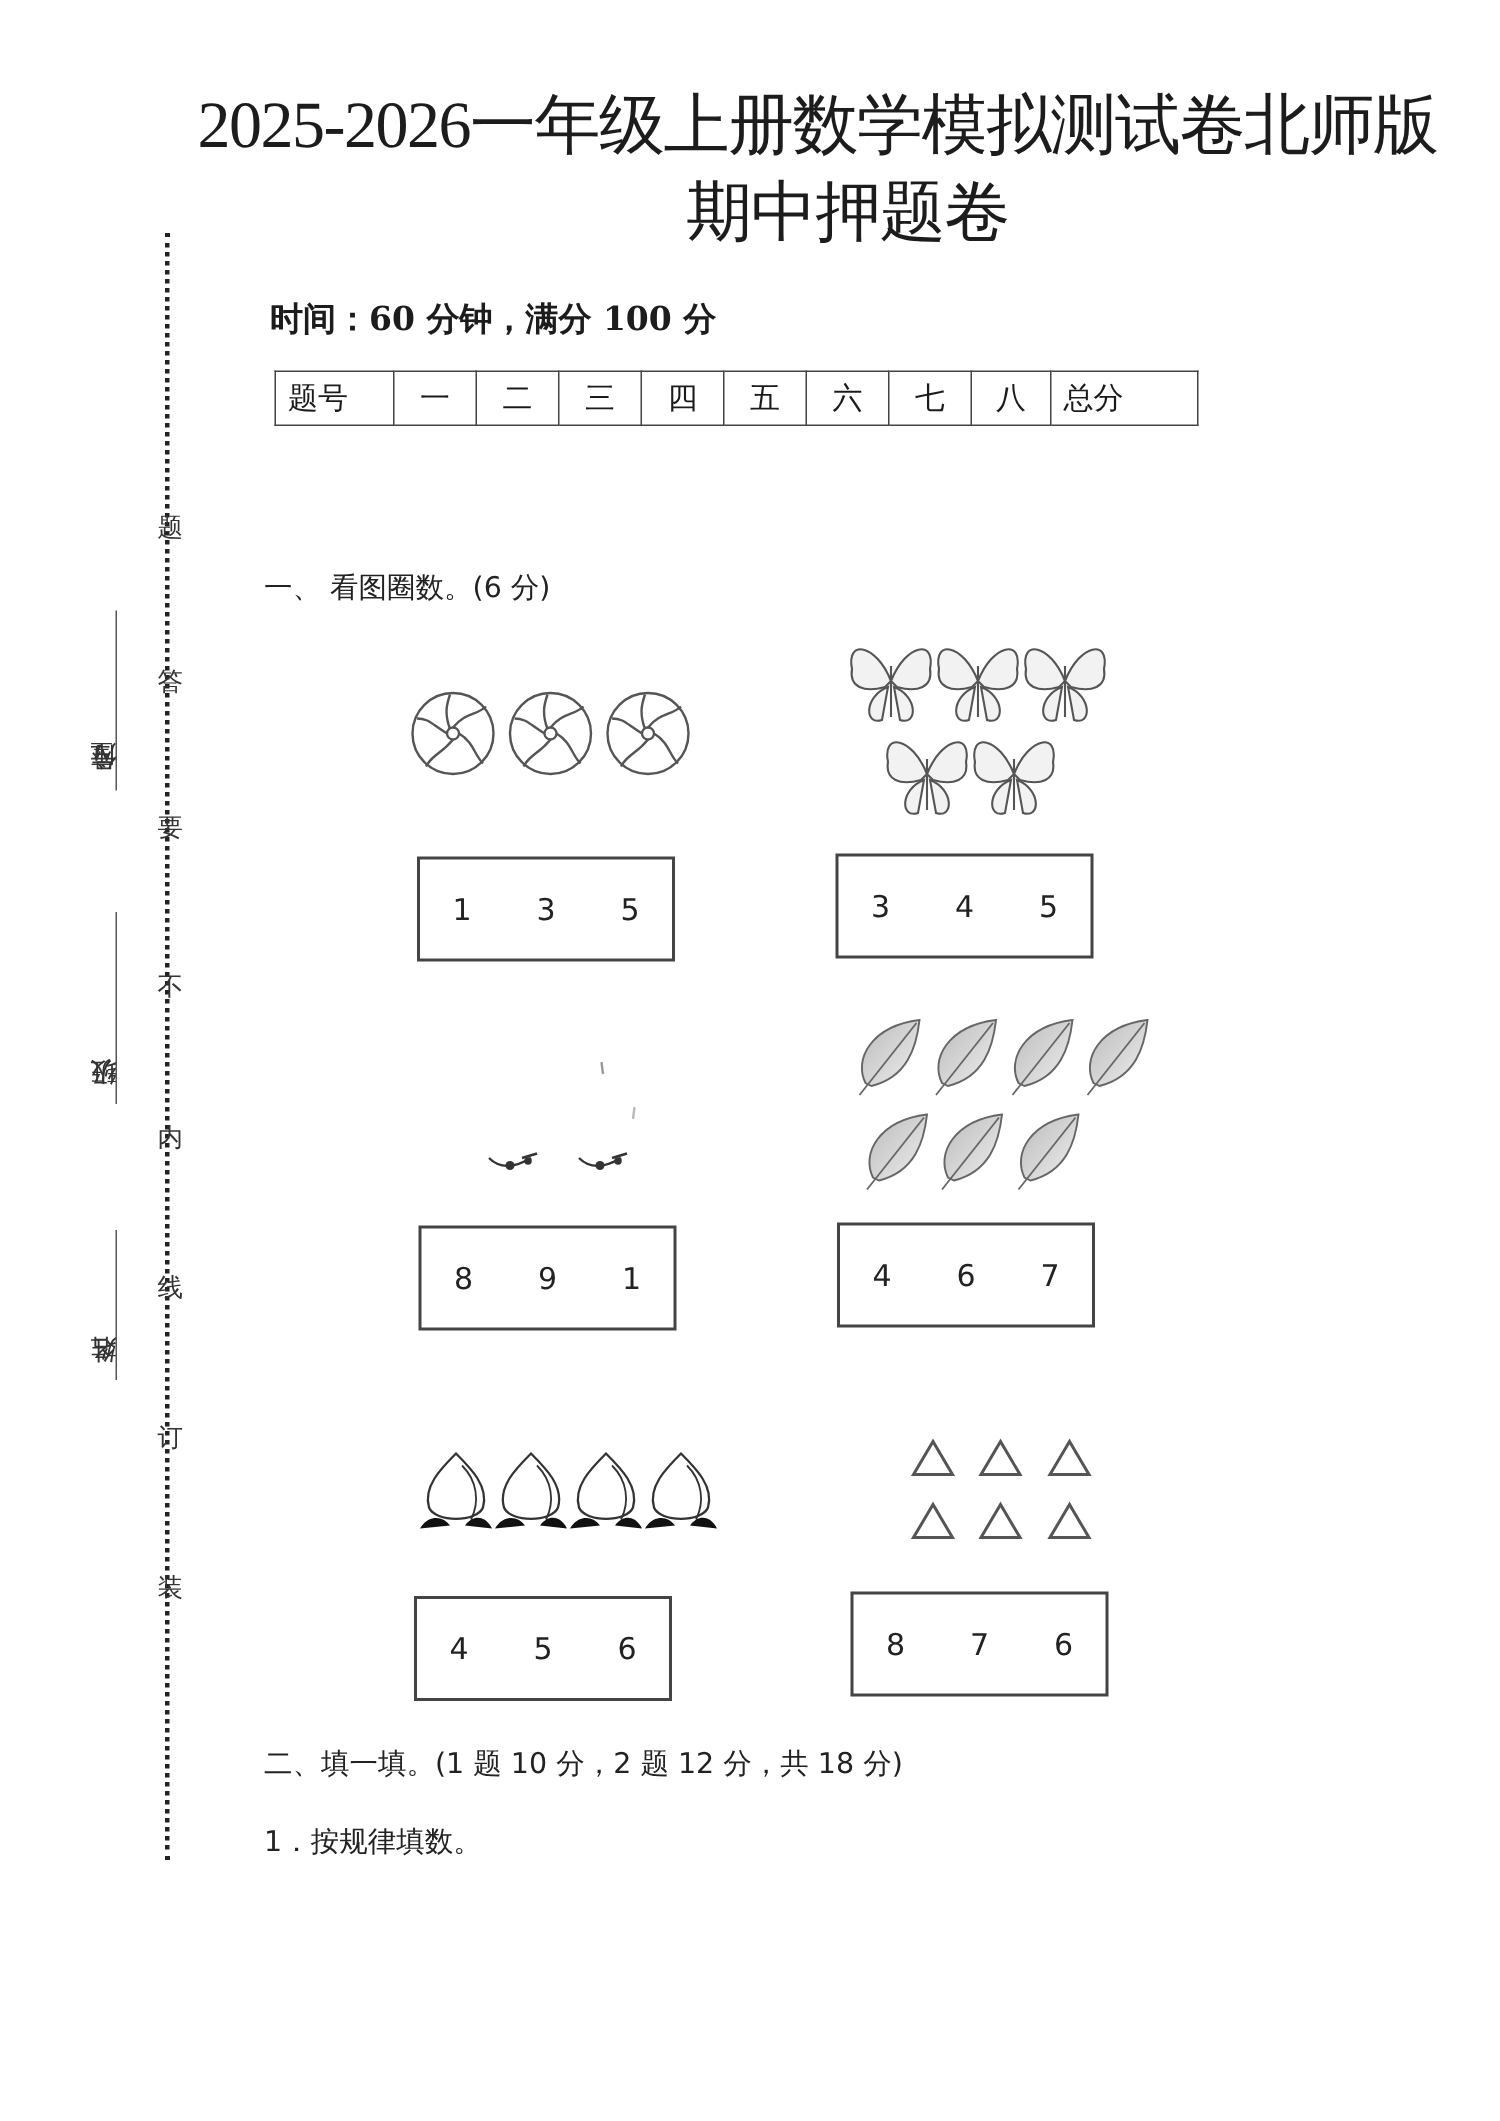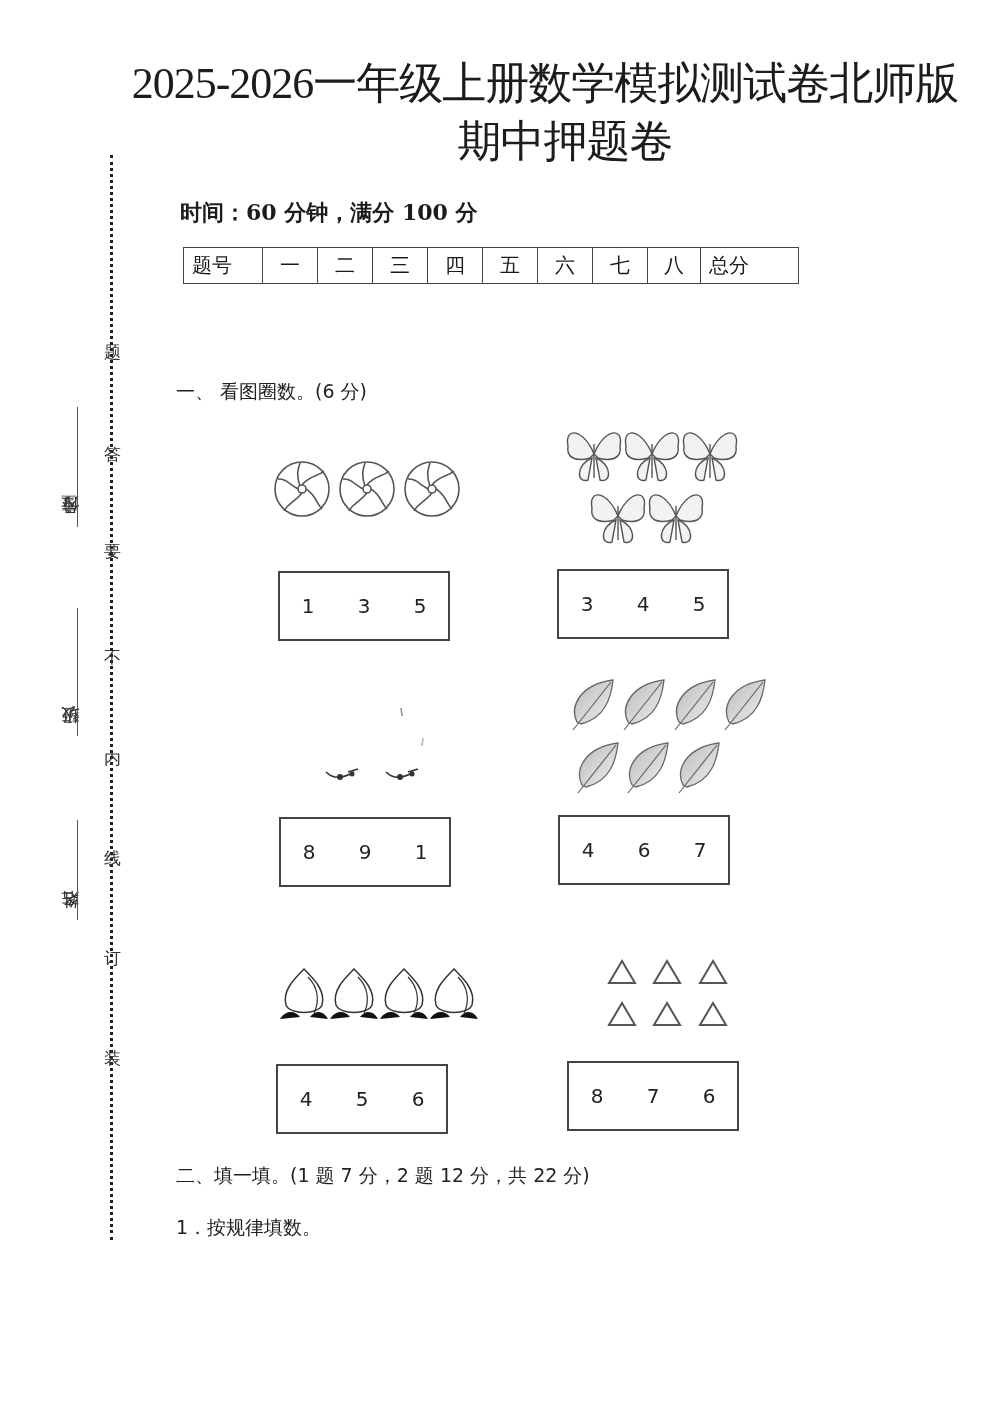--- a/index.html
+++ b/index.html
@@ -210,14 +210,14 @@
       <polygon points="67,48 54,70 80,70"></polygon>
       <polygon points="113,48 100,70 126,70"></polygon>
   </g>
 </svg>
 <div class="numbox" style="left:567px; top:1061px">
   <span>8</span>
   <span>7</span>
   <span>6</span>
 </div>
 
-<div class="section" style="top:1163px">二、填一填。(1 题 7 分，2 题 12 分，共 22 分)</div>
+<div class="section" style="top:1163px">二、填一填。(1 题 10 分，2 题 12 分，共 18 分)</div>
 <div class="section" style="top:1215px">1．按规律填数。</div>
 
 </body></html>

